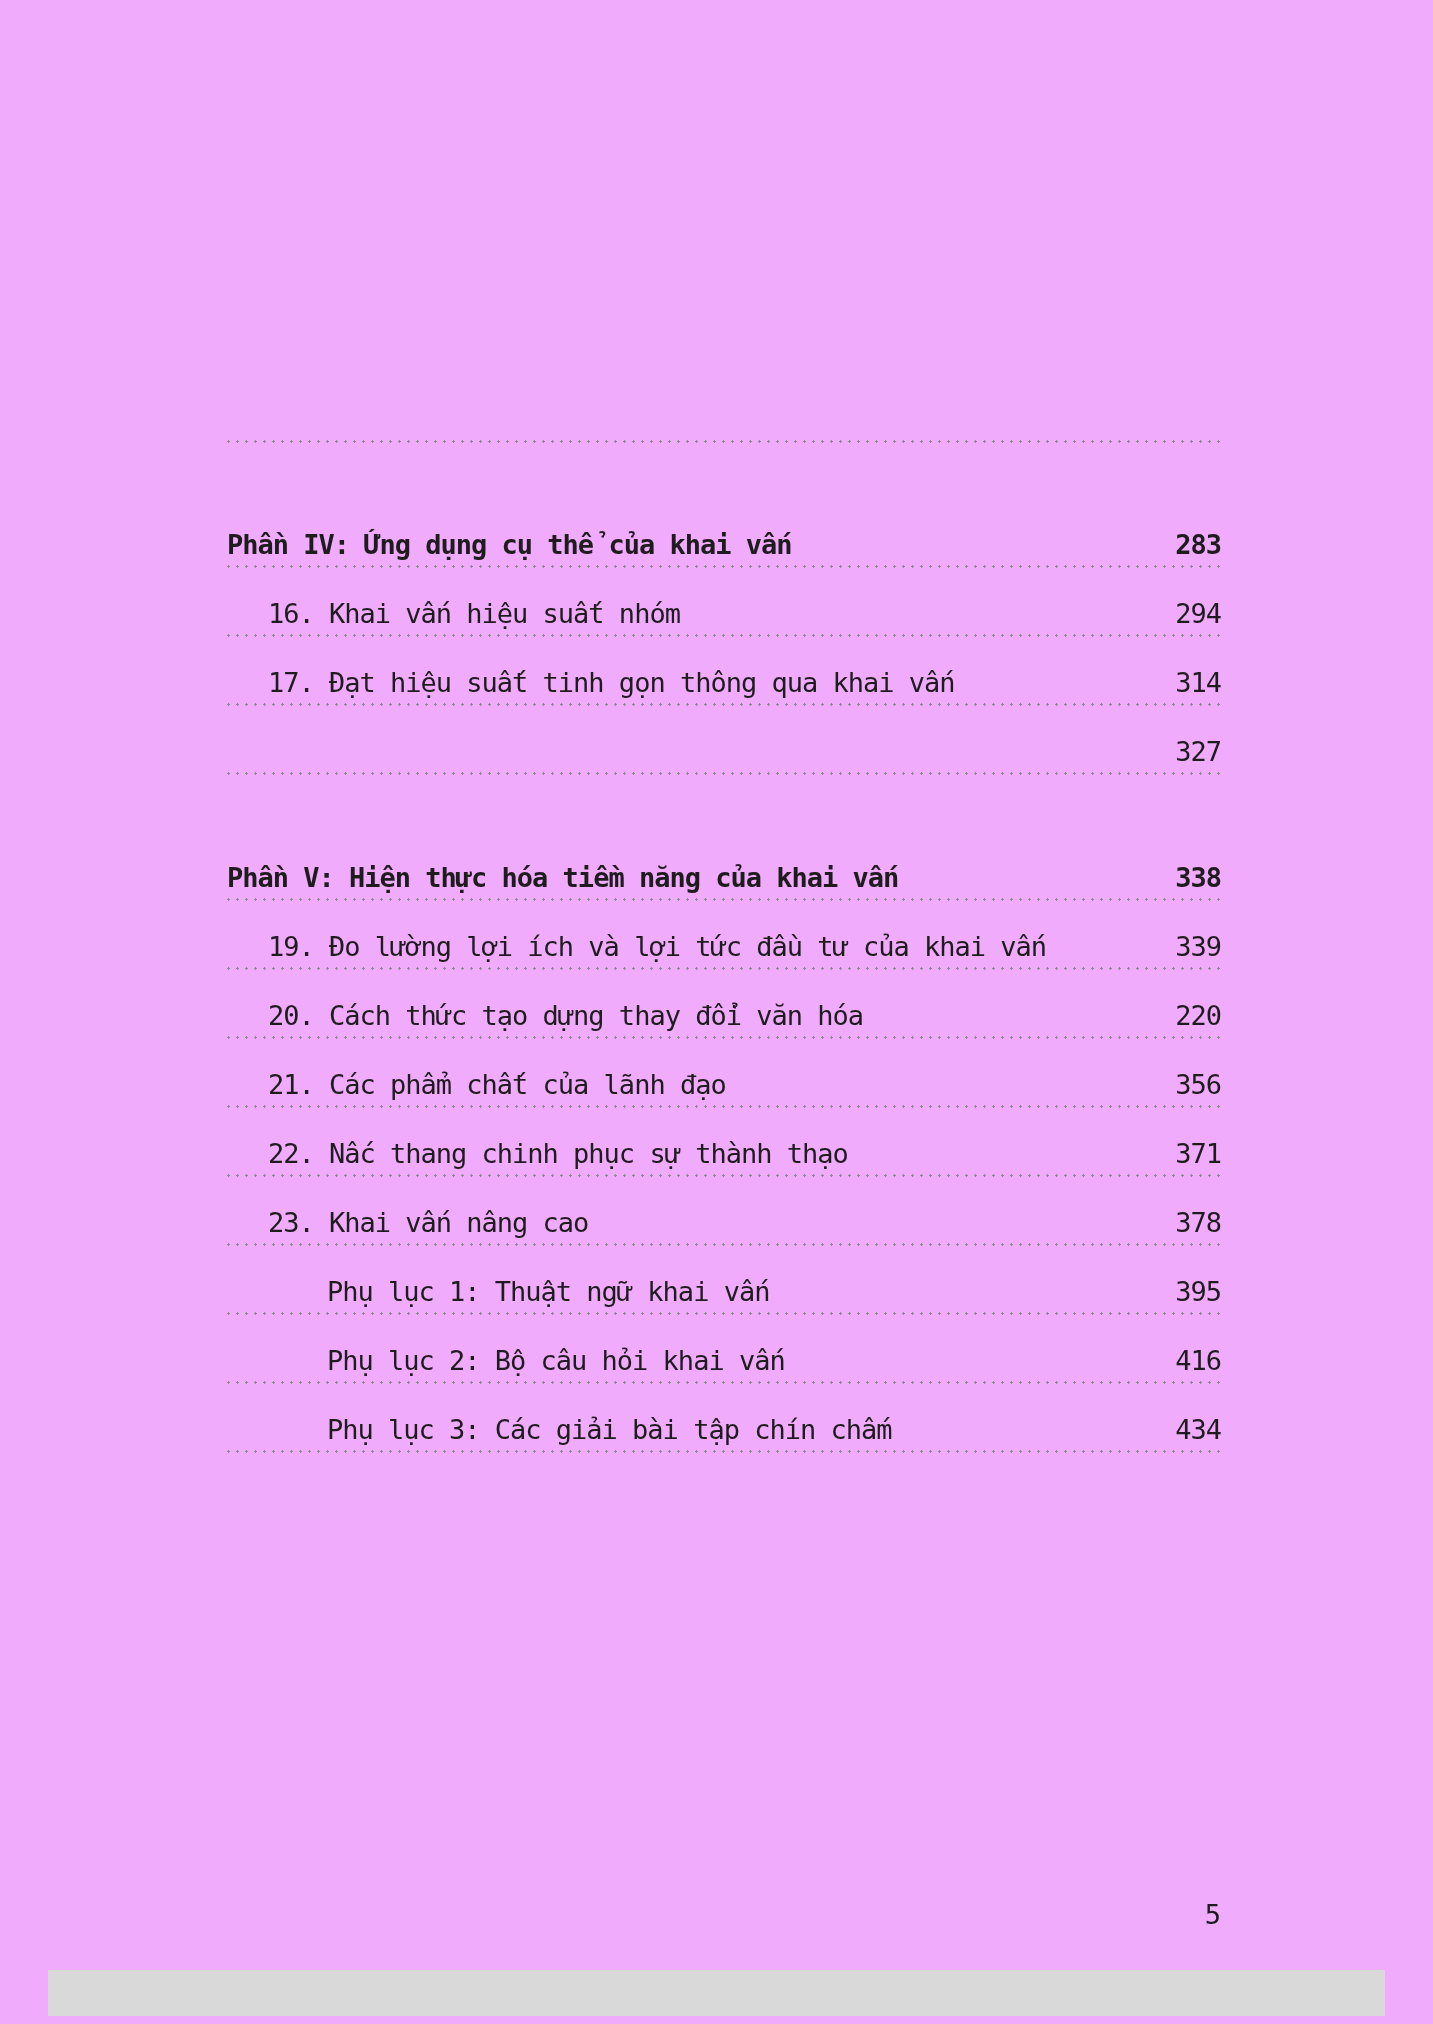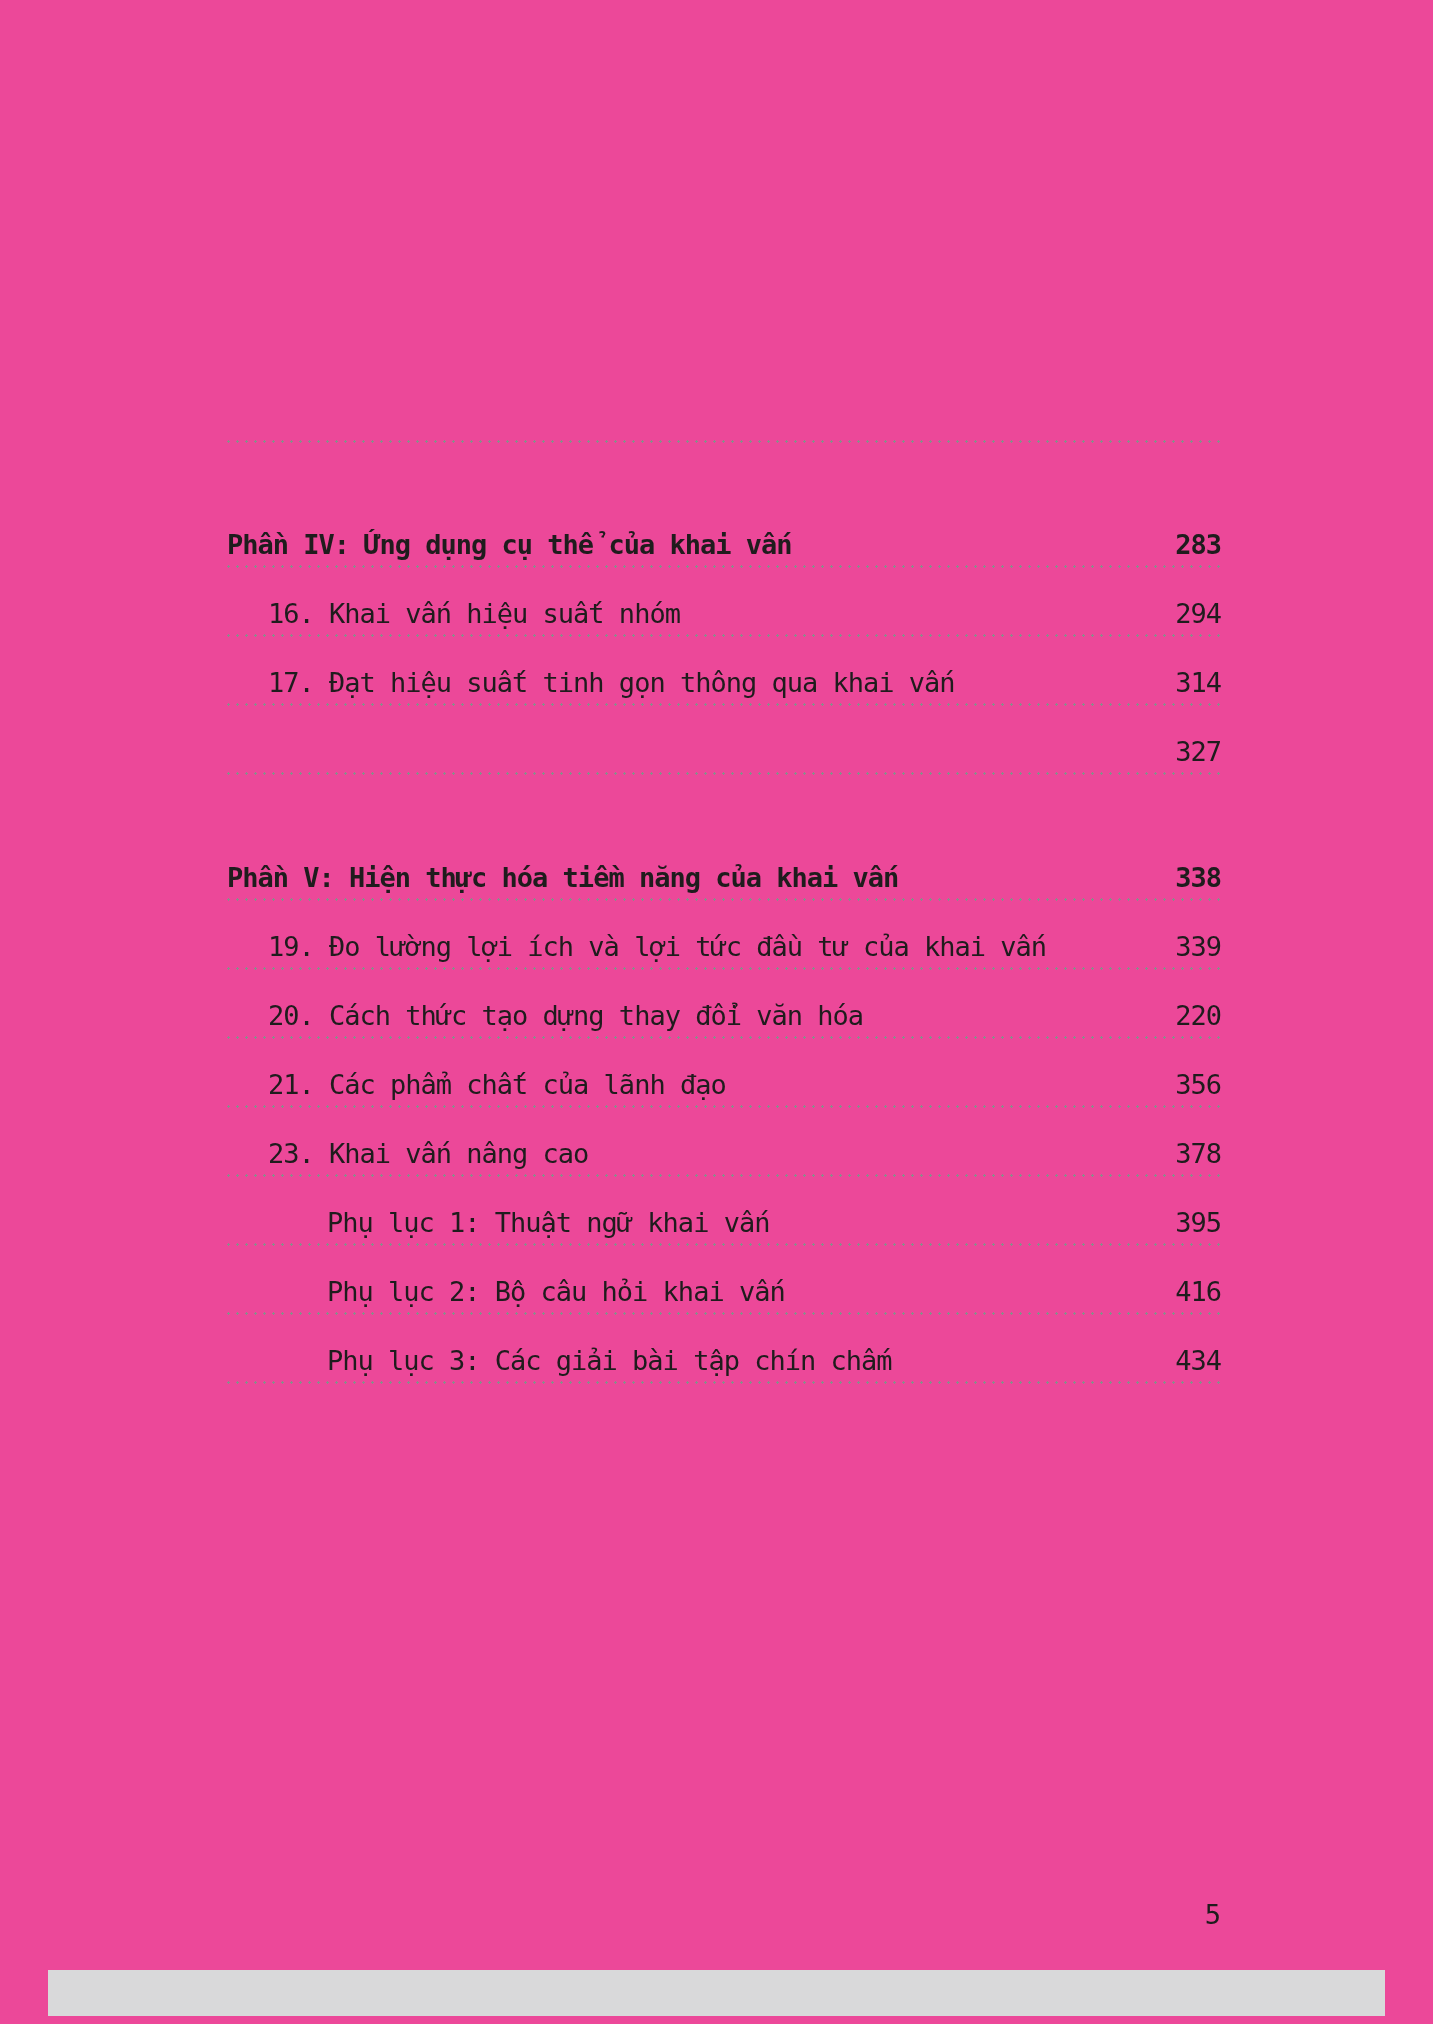--- a/index.html
+++ b/index.html
@@ -4,21 +4,21 @@
 <style>
   html,body{margin:0;padding:0;}
   body{
     width:1433px;height:2024px;
     background:#ffffff;
     font-family:"DejaVu Sans Mono","Liberation Mono",monospace;
     color:#1f1c1d;
     position:relative;
     overflow:hidden;
   }
-  .page{position:absolute;inset:0;background:#ec4899;}
+  .page{position:absolute;inset:0;background:#f0abfc;}
 
   
   .lead-divider{
     position:absolute;left:227px;top:440px;width:994px;height:3px;
   }
   .dots{
     background-image:radial-gradient(circle at 1.5px 1.5px,#8b8b8b 1.15px,rgba(139,139,139,0) 1.35px);
     background-size:9px 3px;
     background-repeat:repeat-x;
     background-position:left center;
@@ -96,20 +96,25 @@
       <span class="pagenum">220</span>
       <span class="rule dots"></span>
     </div>
 
     <div class="row chapter">
       <span class="label">21. Các phẩm chất của lãnh đạo</span>
       <span class="pagenum">356</span>
       <span class="rule dots"></span>
     </div>
 
+    <div class="row chapter">
+      <span class="label">22. Nấc thang chinh phục sự thành thạo</span>
+      <span class="pagenum">371</span>
+      <span class="rule dots"></span>
+    </div>
 
     <div class="row chapter">
       <span class="label">23. Khai vấn nâng cao</span>
       <span class="pagenum">378</span>
       <span class="rule dots"></span>
     </div>
 
     <div class="row appendix">
       <span class="label">Phụ lục 1: Thuật ngữ khai vấn</span>
       <span class="pagenum">395</span>

